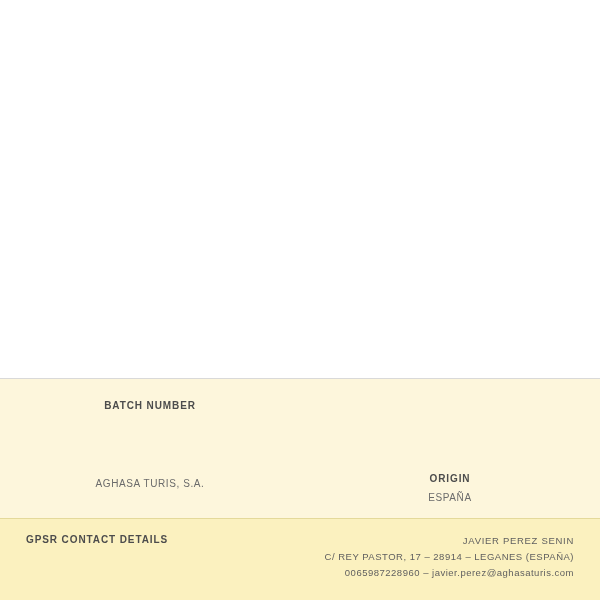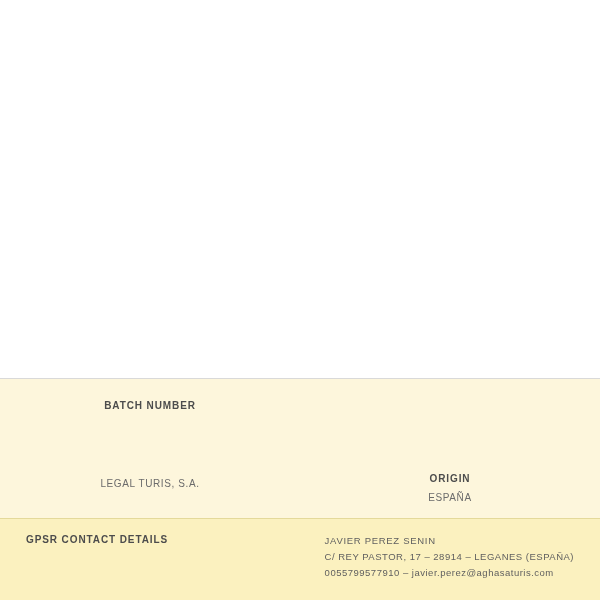--- a/index.html
+++ b/index.html
@@ -78,21 +78,21 @@
   .gpsr-title {
     font-size: 10px;
     font-weight: bold;
     letter-spacing: 0.9px;
     color: #4c4c4c;
     text-transform: uppercase;
     line-height: 14px;
     white-space: nowrap;
   }
   .gpsr-details {
-    text-align: left;
+    text-align: right;
     font-size: 9.5px;
     letter-spacing: 0.5px;
     color: #5f5f5f;
     line-height: 16px;
   }
   .gpsr-details .line1 {
     letter-spacing: 0.7px;
   }
   .gpsr-details a {
     color: #5f5f5f;
@@ -116,34 +116,34 @@
       </div>
       <div class="info-col">
         <div class="field-value"></div>
       </div>
     </div>
 
     <div class="row-gap"></div>
 
     <div class="info-grid">
       <div class="info-col">
-        <div class="field-value">LEGAL TURIS, S.A.</div>
+        <div class="field-value">AGHASA TURIS, S.A.</div>
       </div>
       <div class="info-col">
         <div class="field-label">ORIGIN</div>
         <div class="field-value">ESPAÑA</div>
       </div>
     </div>
 
   </div>
 
   <div class="gpsr-band">
     <div class="gpsr-title">GPSR CONTACT DETAILS</div>
     <div class="gpsr-details">
       <div class="line1">JAVIER PEREZ SENIN</div>
       <div>C/ REY PASTOR, 17 – 28914 – LEGANES (ESPAÑA)</div>
       <div>
-        <span>0055799577910</span><span> – </span><a href="#">javier.perez@aghasaturis.com</a>
+        <span>0065987228960</span><span> – </span><a href="#">javier.perez@aghasaturis.com</a>
       </div>
     </div>
   </div>
 
 </div>
 
 </body></html>

